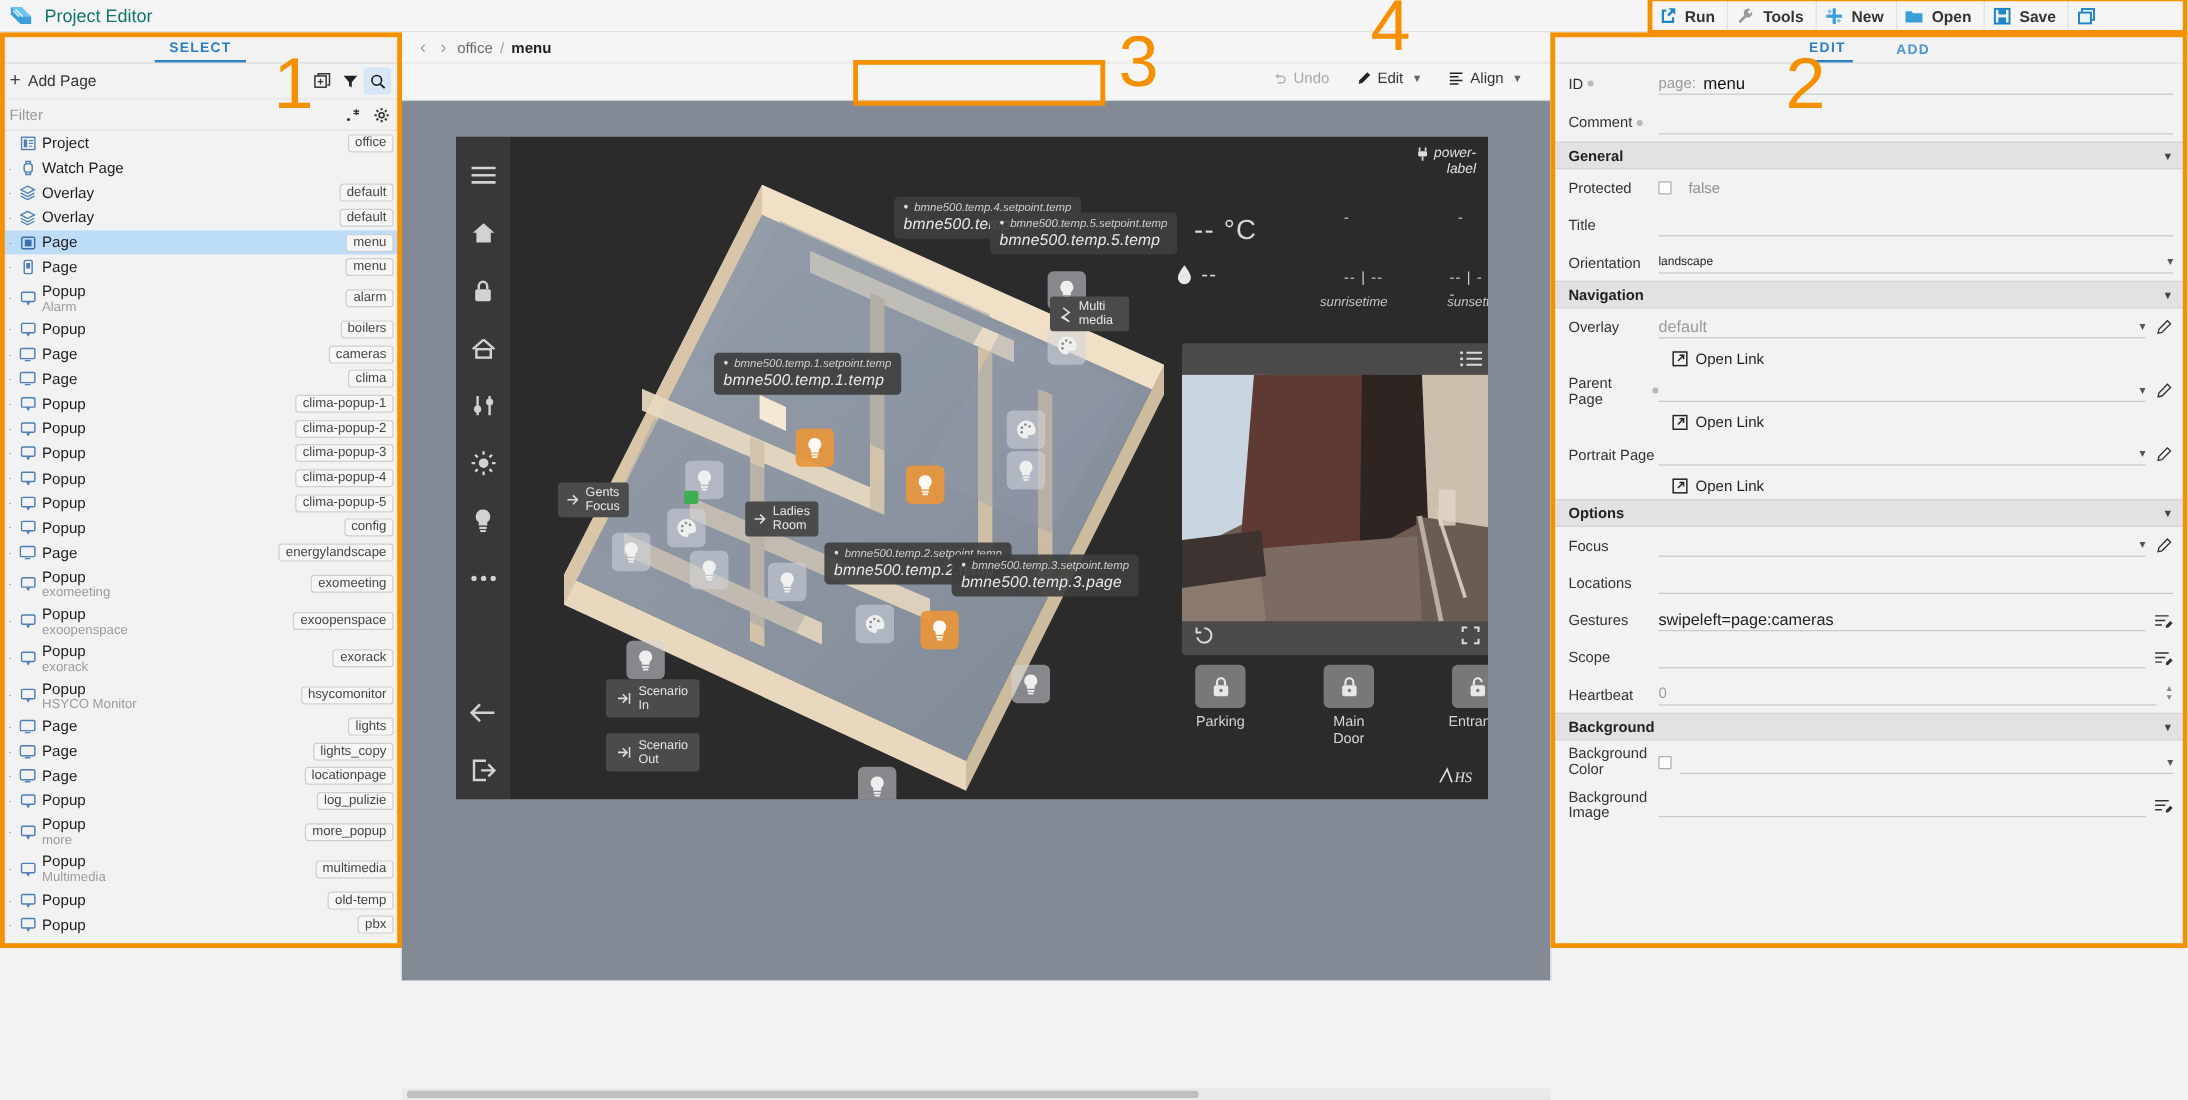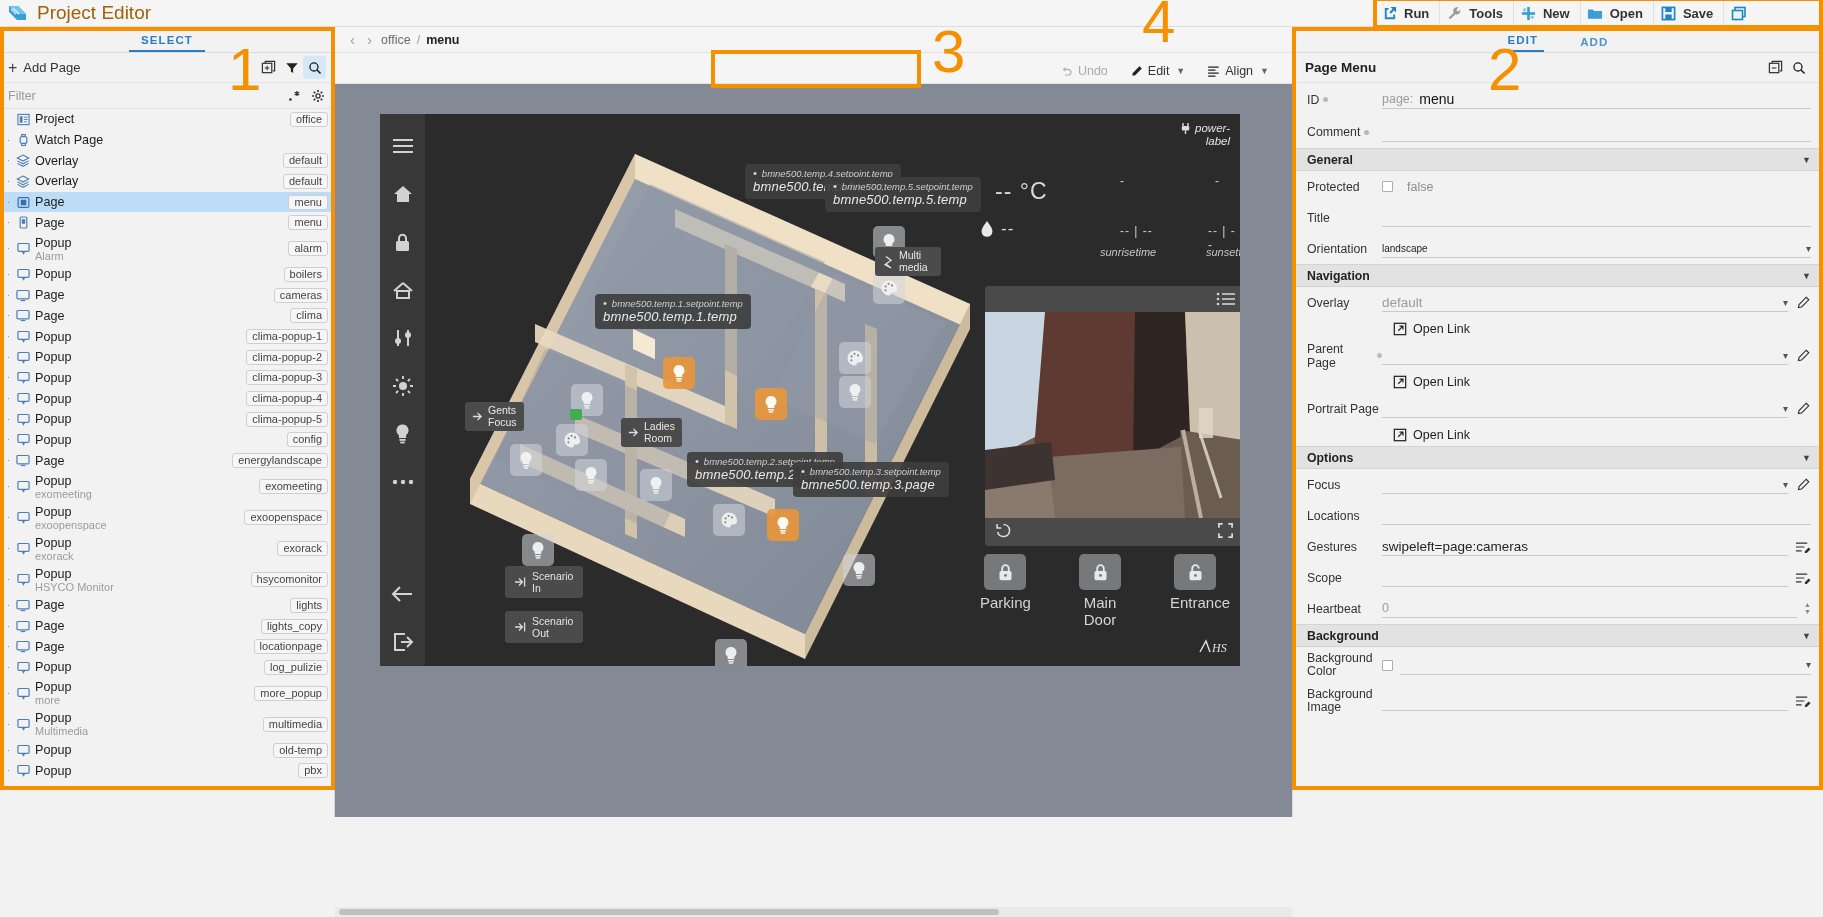--- a/index.html
+++ b/index.html
@@ -13,21 +13,21 @@
   .app { position:relative; width:1823px; height:917px; }
 
   
   .titlebar {
     position:absolute; top:0; left:0; width:1823px; height:27px;
     background:#f5f5f5; border-bottom:1px solid #dcdcdc;
     display:flex; align-items:center;
   }
   .app-logo { width:22px; height:20px; margin-left:7px; margin-right:8px; position:relative; }
   .app-logo svg { display:block; }
-  .app-title { font-size:19px; color:#a16207; }
+  .app-title { font-size:15px; color:#0f766e; }
 
   
   .top-tools {
     position:absolute; top:0px; left:1375px; height:27px;
     display:flex; align-items:center; background:#f5f5f5;
   }
   .tt-btn {
     display:flex; align-items:center; height:27px;
     padding:0 10px 0 6px; gap:6px; font-size:13px; color:#333;
     border-right:1px solid #e0e0e0; cursor:pointer;
@@ -93,21 +93,21 @@
     height:26px; display:flex; align-items:center; gap:6px;
     padding:0 12px; font-size:12.5px; color:#555;
     border-bottom:1px solid #e2e2e2; background:#f5f5f5;
   }
   .bc-arrow { color:#9a9a9a; font-size:15px; cursor:pointer; padding:0 3px; }
   .bc-seg { color:#6a6a6a; }
   .bc-sep { color:#9a9a9a; }
   .bc-cur { color:#222; font-weight:bold; }
 
   .edittoolbar {
-    height:31px; display:flex; align-items:flex-end; justify-content:flex-end;
+    height:31px; display:flex; align-items:flex-start; justify-content:flex-end;
     padding:0 12px; background:#f5f5f5; border-bottom:1px solid #e2e2e2;
   }
   .et-group { display:flex; align-items:center; }
   .et-btn {
     display:flex; align-items:center; gap:5px; padding:0 11px; height:24px;
     font-size:12.5px; color:#333; cursor:pointer;
   }
   .et-btn.disabled { color:#aaa; }
   .et-caret { font-size:9px; color:#666; margin-left:2px; }
 
@@ -166,21 +166,21 @@
   .suncap { font-size:11px; font-style:italic; color:#c6c6c6; }
 
   .campanel {
     position:absolute; background:#4a4a4a; border-radius:3px; overflow:hidden;
   }
   .cam-top { height:26px; display:flex; align-items:center; justify-content:flex-end; padding-right:8px; }
   .cam-img { position:relative; overflow:hidden; }
   .cam-bot { height:28px; display:flex; align-items:center; justify-content:space-between; padding:0 10px; }
 
   .doorbtns { position:absolute; display:flex; gap:45px; }
-  .doorbtn { width:50px; text-align:center; color:#d4d4d4; font-size:15px; }
+  .doorbtn { width:50px; text-align:center; color:#d4d4d4; font-size:12px;margin-left:12px; }
   .doorbtn .sq {
     width:42px; height:36px; border-radius:5px; background:rgba(210,214,220,.45);
     display:flex; align-items:center; justify-content:center; margin:0 auto 4px;
   }
   .hslogo { position:absolute; right:12px; bottom:8px; color:#e0e0e0; font-size:13px; font-style:italic; }
 
   .hscroll {
     position:absolute; left:335px; bottom:0; width:957px; height:10px;
     background:#e9e9e9;
   }
@@ -1206,37 +1206,20 @@
 
   <div class="hscroll">
     <div class="thumb"></div>
   </div>
 
   <div class="rpanel">
     <div class="rp-tabs">
       <div class="rp-tab active">EDIT</div>
       <div class="rp-tab idle">ADD</div>
     </div>
-    <div class="rp-head">
-      <span class="rp-title">Page Menu</span>
-      <span class="sp"></span>
-      <span class="hic">
-        <svg width="15" height="15" viewBox="0 0 16 16">
-            <rect x="1.5" y="3.5" width="10" height="10" fill="none" stroke="#333" stroke-width="1.3"></rect>
-            <path d="M4.5 3.5V1.5h10v10h-2" fill="none" stroke="#333" stroke-width="1.3"></path>
-            <path d="M4 8.5h5" stroke="#333" stroke-width="1.2"></path>
-          </svg>
-      </span>
-      <span class="hic">
-        <svg width="14" height="14" viewBox="0 0 16 16">
-            <circle cx="6.8" cy="6.8" r="4.6" fill="none" stroke="#1a1a1a" stroke-width="1.5"></circle>
-            <path d="M10.3 10.3 L14.3 14.3" stroke="#1a1a1a" stroke-width="1.7"></path>
-          </svg>
-      </span>
-    </div>
 
     <div class="rp-body">
 
       <div class="frow" style="min-height:33px">
         <div class="flab">
           <span>ID</span>
           <span class="fdot"></span>
         </div>
         <div class="fctl">
           <div class="uline">

